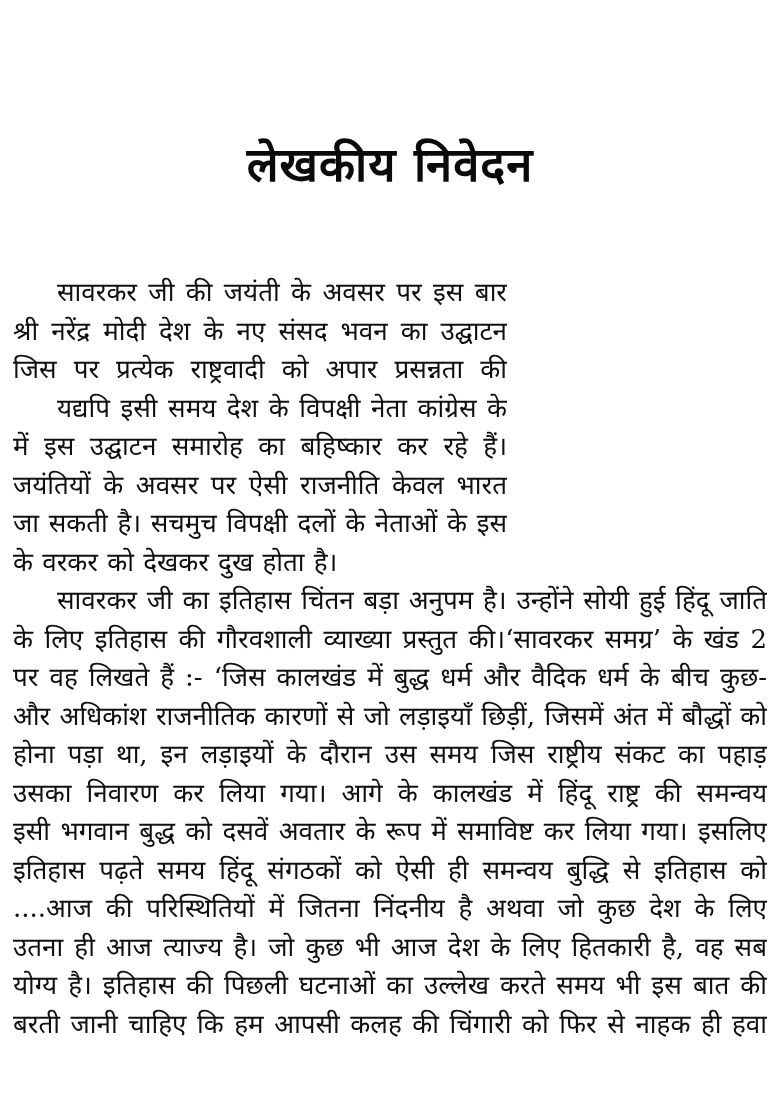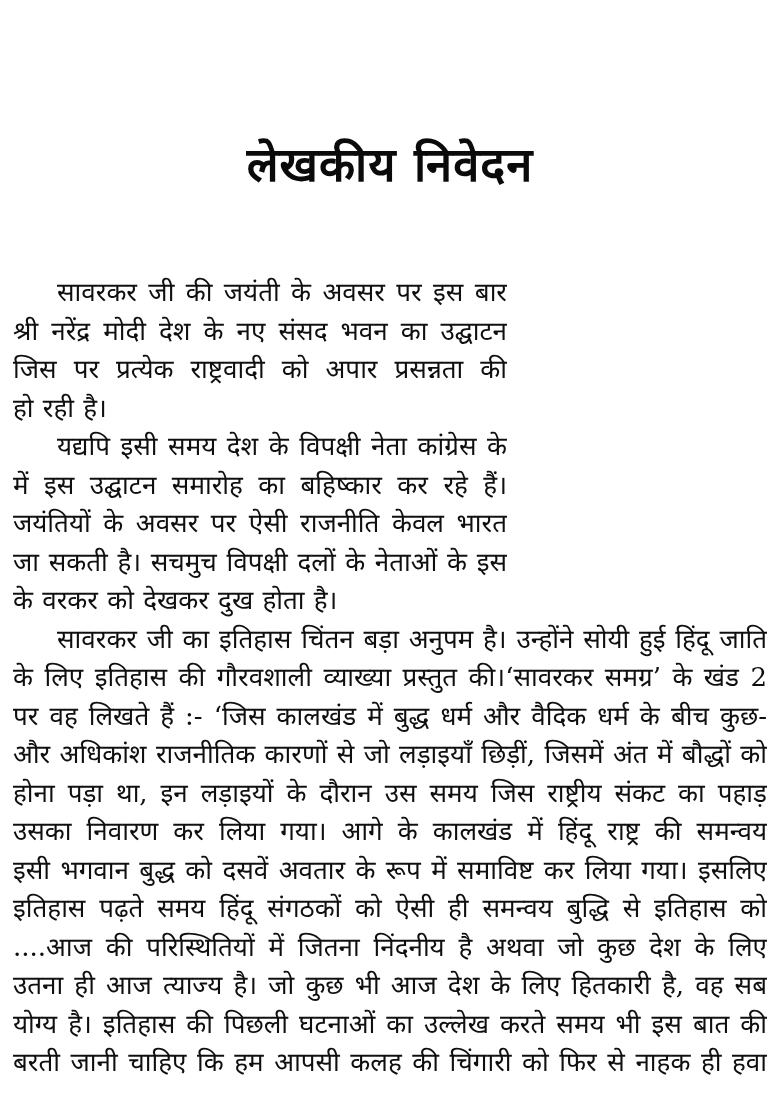--- a/index.html
+++ b/index.html
@@ -56,21 +56,20 @@
 <div class="page">
 
   <div class="title">लेखकीय निवेदन</div>
 
   <div class="content">
 
     <div class="para narrow">
       <div class="ln indent">सावरकर जी की जयंती के अवसर पर इस बार प्रधानमंत्री</div>
       <div class="ln">श्री नरेंद्र मोदी देश के नए संसद भवन का उद्घाटन कर रहे हैं।</div>
       <div class="ln">जिस पर प्रत्येक राष्ट्रवादी को अपार प्रसन्नता की अनुभूति</div>
-      <div class="ln no-stretch">हो रही है।</div>
     </div>
 
     <div class="para narrow">
       <div class="ln indent">यद्यपि इसी समय देश के विपक्षी नेता कांग्रेस के नेतृत्व</div>
       <div class="ln">में इस उद्घाटन समारोह का बहिष्कार कर रहे हैं। महापुरुषों की</div>
       <div class="ln">जयंतियों के अवसर पर ऐसी राजनीति केवल भारत में ही देखी</div>
       <div class="ln">जा सकती है। सचमुच विपक्षी दलों के नेताओं के इस प्रकार</div>
       <div class="ln no-stretch">के वरकर को देखकर दुख होता है।</div>
     </div>
 

